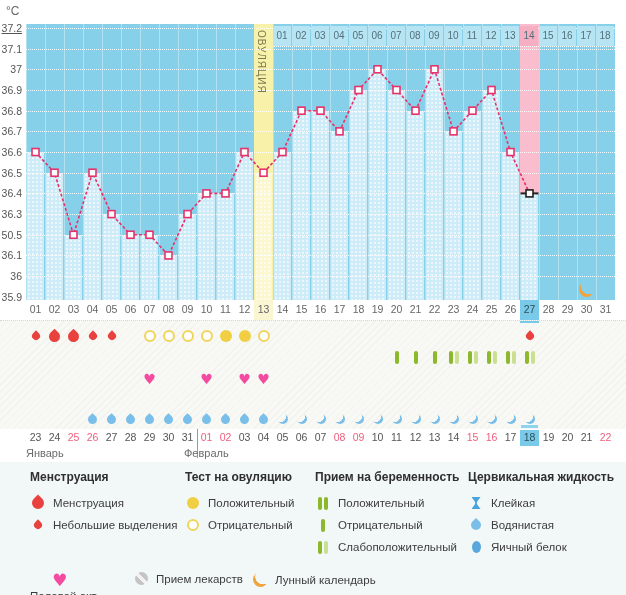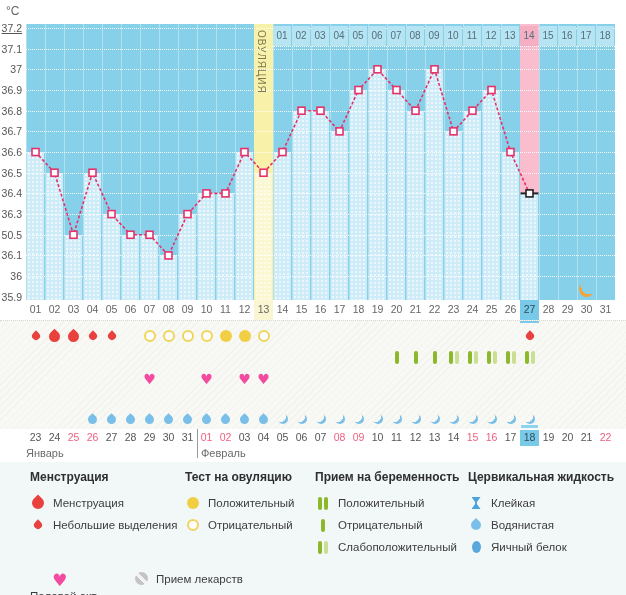--- a/index.html
+++ b/index.html
@@ -449,16 +449,22 @@
           <div class="i-heart-pink"></div>
         </div>
         <div class="llab">Половой акт</div>
       </div>
       <div class="lfoot" style="left: 133px;">
         <div class="lic">
           <div class="i-pill-gray"></div>
         </div>
         <div class="llab">Прием лекарств</div>
       </div>
+      <div class="lfoot" style="left: 252px;">
+        <div class="lic">
+          <div class="i-moon-orange"></div>
+        </div>
+        <div class="llab">Лунный календарь</div>
+      </div>
     </div>
 <div class="monthlbl" style="left: 26px;">Январь</div>
-    <div class="monthlbl" style="left: 201px; text-align: center;">Февраль</div>
+    <div class="monthlbl" style="left: 184px; text-align: center;">Февраль</div>
   </div>
 
 </body></html>

